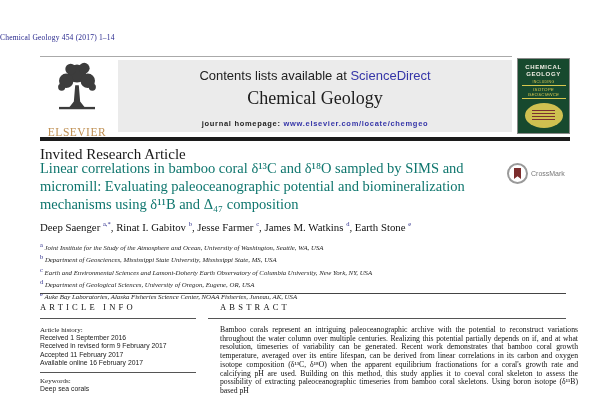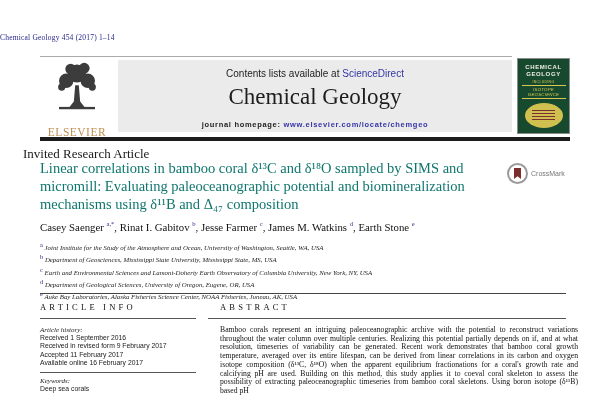--- a/index.html
+++ b/index.html
@@ -10,41 +10,41 @@
   .citation{position:absolute;top:33px;left:0;width:100%;text-align:left;
             font-size:7.5px;color:#26268c;letter-spacing:.2px;}
   .topline{position:absolute;top:56px;left:40px;width:472px;height:1px;background:#aaa;}
   
   .logo-block{position:absolute;top:60px;left:40px;width:74px;height:76px;text-align:center;}
   .logo-tree{display:block;margin:0 auto;}
   .logo-word{font-size:11.5px;color:#bf8f52;letter-spacing:.5px;margin-top:10px;}
   
   .banner{position:absolute;top:60px;left:118px;width:394px;height:72px;background:#ebebeb;
           text-align:center;}
-  .banner-line1{font-size:10px;margin-top:8px;color:#222;}
+  .banner-line1{font-size:13px;margin-top:8px;color:#222;}
   .link{color:#3535a8;}
-  .banner-title{font-size:23px;color:#1d1d1d;margin-top:5px;}
+  .banner-title{font-size:18px;color:#1d1d1d;margin-top:5px;}
   .banner-home{font-size:7.5px;font-weight:bold;letter-spacing:.7px;margin-top:10px;color:#222;}
   
   .cover{position:absolute;top:58px;left:517px;width:53px;height:76px;background:#17492e;
          border:1px solid #8a8a8a;box-sizing:border-box;text-align:center;overflow:hidden;}
   .cover-title{color:#f2efe6;font-size:6px;font-weight:bold;letter-spacing:.6px;
                line-height:7px;margin-top:5px;}
   .cover-incl{color:#d8c84f;font-size:3.5px;margin-top:2px;letter-spacing:.3px;}
   .cover-sub{color:#d8c84f;font-size:4.4px;font-style:italic;letter-spacing:.2px;
              border-top:1px solid #d8c84f;border-bottom:1px solid #d8c84f;
              width:44px;margin:1px auto 0;padding:1px 0;}
   .cover-ellipse{width:38px;height:25px;background:#cfc050;border-radius:50%;
                  margin:4px auto 0;padding-top:5px;box-sizing:border-box;}
   .cover-ellipse i{display:block;width:60%;height:1px;background:#7a3030;margin:2px auto;}
   .cover-foot{width:44px;height:1px;background:#bcd0bf;margin:5px auto 0;}
   
   .thickbar{position:absolute;top:137px;left:40px;width:530px;height:4px;background:#1c1c1c;}
   
-  .invited{position:absolute;top:146px;left:23px;font-size:13px;}
+  .invited{position:absolute;top:146px;left:40px;font-size:15px;}
   .title{position:absolute;top:159px;left:40px;width:478px;font-size:14.5px;line-height:18px;
          color:#0f766e;}
   .crossmark{position:absolute;top:163px;left:507px;width:88px;display:flex;align-items:center;}
   .cm-circle{width:17px;height:17px;border:2.4px solid #9a9a9a;border-radius:50%;
              display:flex;align-items:center;justify-content:center;background:#fff;}
   .cm-book{width:7px;height:11px;background:#7c2d2d;
            clip-path:polygon(0 0,100% 0,100% 100%,50% 76%,0 100%);}
   .cm-label{font-size:7px;color:#777;margin-left:3px;}
   
   .authors{position:absolute;top:220px;left:40px;width:500px;font-size:10.8px;color:#111;}
@@ -53,21 +53,21 @@
         color:#222;}
   .aff-row span{font-style:italic;}
   
   .rule-main{position:absolute;top:293px;left:40px;width:526px;height:1px;background:#444;}
   .col-head{position:absolute;top:302px;font-size:8.5px;letter-spacing:3.2px;color:#111;}
   .head-left{left:40px;}
   .head-right{left:220px;}
   .rule-left{position:absolute;top:318px;left:40px;width:156px;height:1px;background:#555;}
   .rule-right{position:absolute;top:318px;left:208px;width:358px;height:1px;background:#555;}
   .info-col{position:absolute;top:326px;left:40px;width:158px;font-size:7px;line-height:8.2px;}
-  .info-label{font-style:italic;}
+  .info-label{}
   .info-lines{font-family:"Liberation Sans","DejaVu Sans",sans-serif;font-size:6.8px;}
   .rule-mid{width:156px;height:1px;background:#555;margin:5px 0 4px;}
   .abstract{position:absolute;top:326px;left:220px;width:358px;font-size:7.7px;
             line-height:8.7px;text-align:justify;color:#111;}
 </style>
 </head>
 <body>
 
 <div class="page">
 
@@ -121,21 +121,21 @@
   <div class="invited">Invited Research Article</div>
   <div class="title">Linear correlations in bamboo coral δ¹³C and δ¹⁸O sampled by SIMS and micromill: Evaluating paleoceanographic potential and biomineralization mechanisms using δ¹¹B and Δ₄₇ composition</div>
 
   <div class="crossmark">
     <div class="cm-circle">
       <div class="cm-book"></div>
     </div>
     <div class="cm-label sans">CrossMark</div>
   </div>
 
-  <div class="authors"><span>Casey Saenger </span><sup class="ref">a,*</sup>, <span>Rinat I. Gabitov </span><sup class="ref">b</sup>, <span>Jesse Farmer </span><sup class="ref">c</sup>, <span>James M. Watkins </span><sup class="ref">d</sup>, <span>Earth Stone </span><sup class="ref">e</sup></div>
+  <div class="authors"><span>Deep Saenger </span><sup class="ref">a,*</sup>, <span>Rinat I. Gabitov </span><sup class="ref">b</sup>, <span>Jesse Farmer </span><sup class="ref">c</sup>, <span>James M. Watkins </span><sup class="ref">d</sup>, <span>Earth Stone </span><sup class="ref">e</sup></div>
   <div class="affs">
       <div class="aff-row"><sup class="ref">a</sup><span> Joint Institute for the Study of the Atmosphere and Ocean, University of Washington, Seattle, WA, USA</span></div>
       <div class="aff-row"><sup class="ref">b</sup><span> Department of Geosciences, Mississippi State University, Mississippi State, MS, USA</span></div>
       <div class="aff-row"><sup class="ref">c</sup><span> Earth and Environmental Sciences and Lamont-Doherty Earth Observatory of Columbia University, New York, NY, USA</span></div>
       <div class="aff-row"><sup class="ref">d</sup><span> Department of Geological Sciences, University of Oregon, Eugene, OR, USA</span></div>
       <div class="aff-row"><sup class="ref">e</sup><span> Auke Bay Laboratories, Alaska Fisheries Science Center, NOAA Fisheries, Juneau, AK, USA</span></div>
     </div>
 
   <div class="rule-main"></div>
   <div class="col-head head-left">ARTICLE INFO</div>

